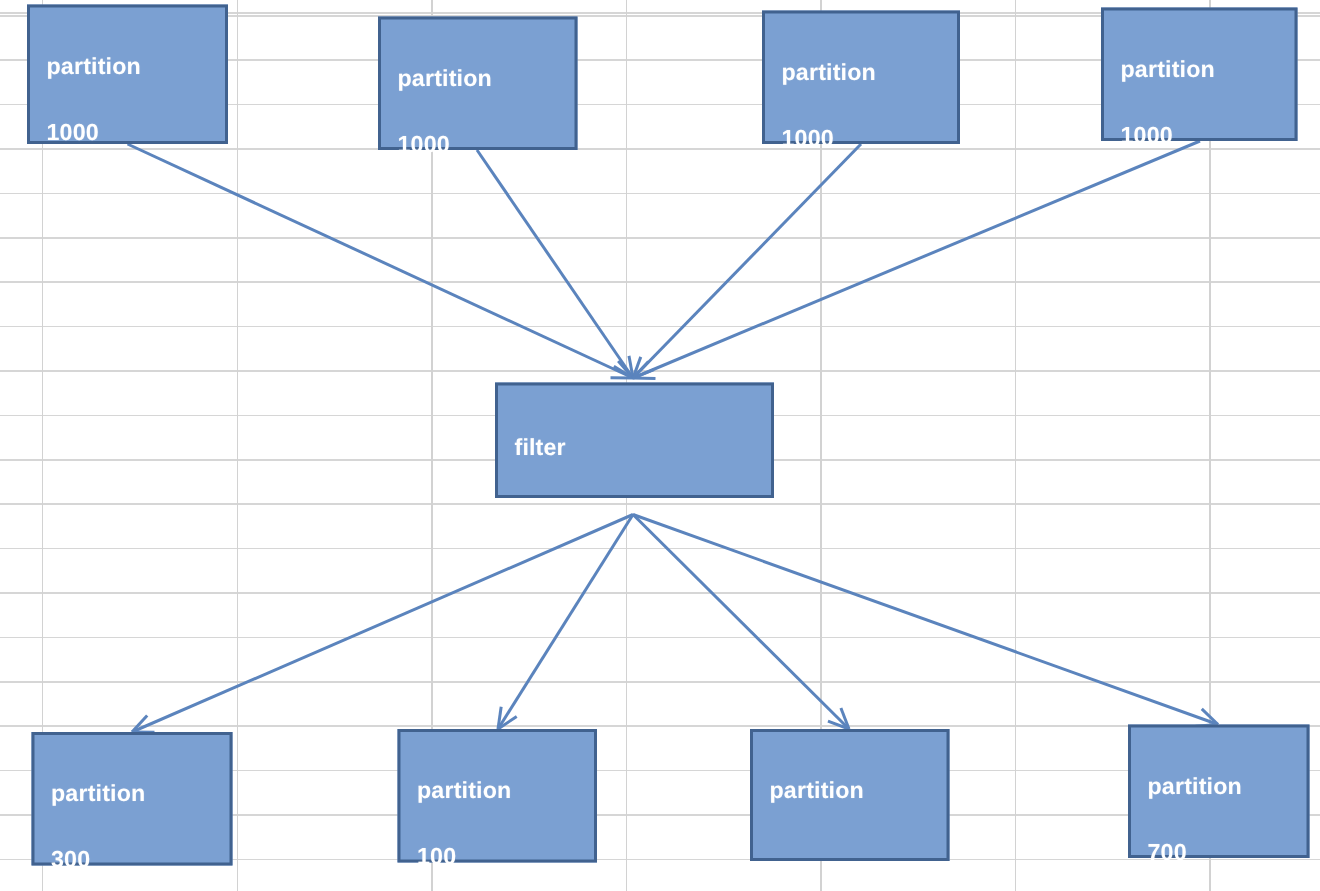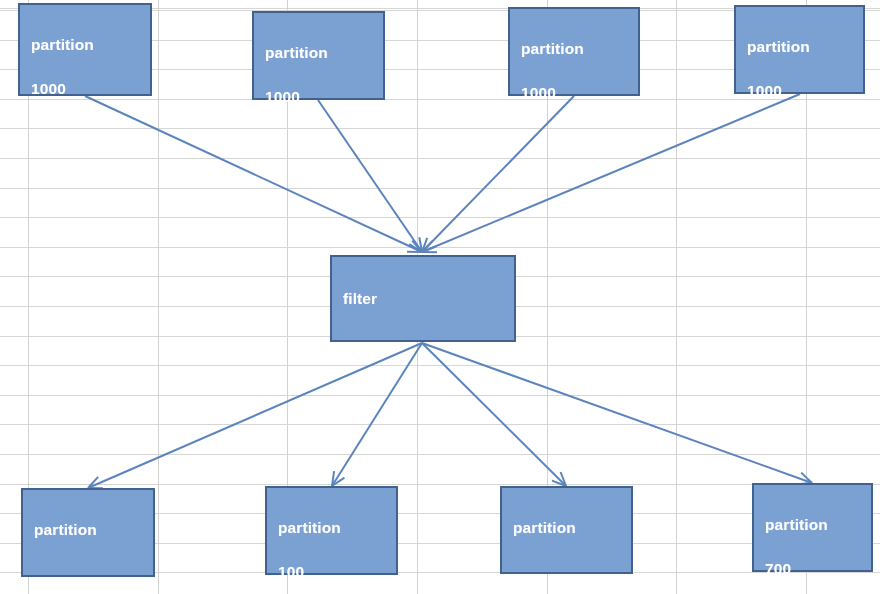--- a/index.html
+++ b/index.html
@@ -111,26 +111,27 @@
   </div>
   <div class="node" id="node-in-3" style="left: 508px; top: 7px; width: 132px; height: 89px;">
     <span class="nlabel">partition</span>
     <span class="nvalue">1000</span>
   </div>
   <div class="node" id="node-in-4" style="left: 734px; top: 5px; width: 131px; height: 89px;">
     <span class="nlabel">partition</span>
     <span class="nvalue">1000</span>
   </div>
 
-  <div class="node filter" id="node-filter" style="left: 330px; top: 255px; width: 186px; height: 87px;">
+  <div class="node filter" id="node-filter" style="left: 330px; top: 255px; width: 186px; height: 77px;">
     <span class="nlabel">filter</span>
   </div>
 
   <div class="node" id="node-out-1" style="left: 21px; top: 488px; width: 134px; height: 89px;">
     <span class="nlabel">partition</span>
+    <span class="nvalue">300</span>
   </div>
   <div class="node" id="node-out-2" style="left: 265px; top: 486px; width: 133px; height: 89px;">
     <span class="nlabel">partition</span>
     <span class="nvalue">100</span>
   </div>
   <div class="node" id="node-out-3" style="left: 500px; top: 486px; width: 133px; height: 88px;">
     <span class="nlabel">partition</span>
   </div>
   <div class="node" id="node-out-4" style="left: 752px; top: 483px; width: 121px; height: 89px;">
     <span class="nlabel">partition</span>

